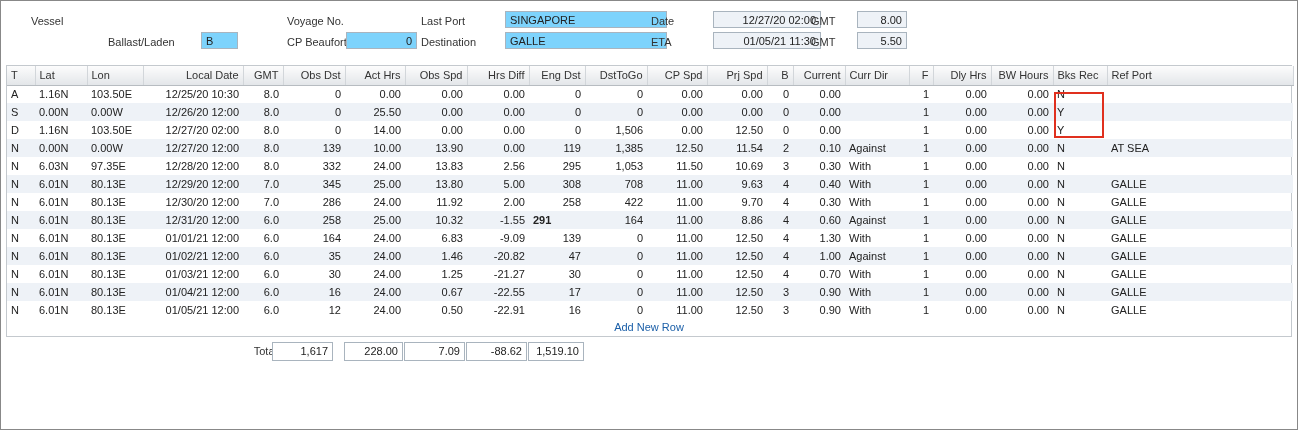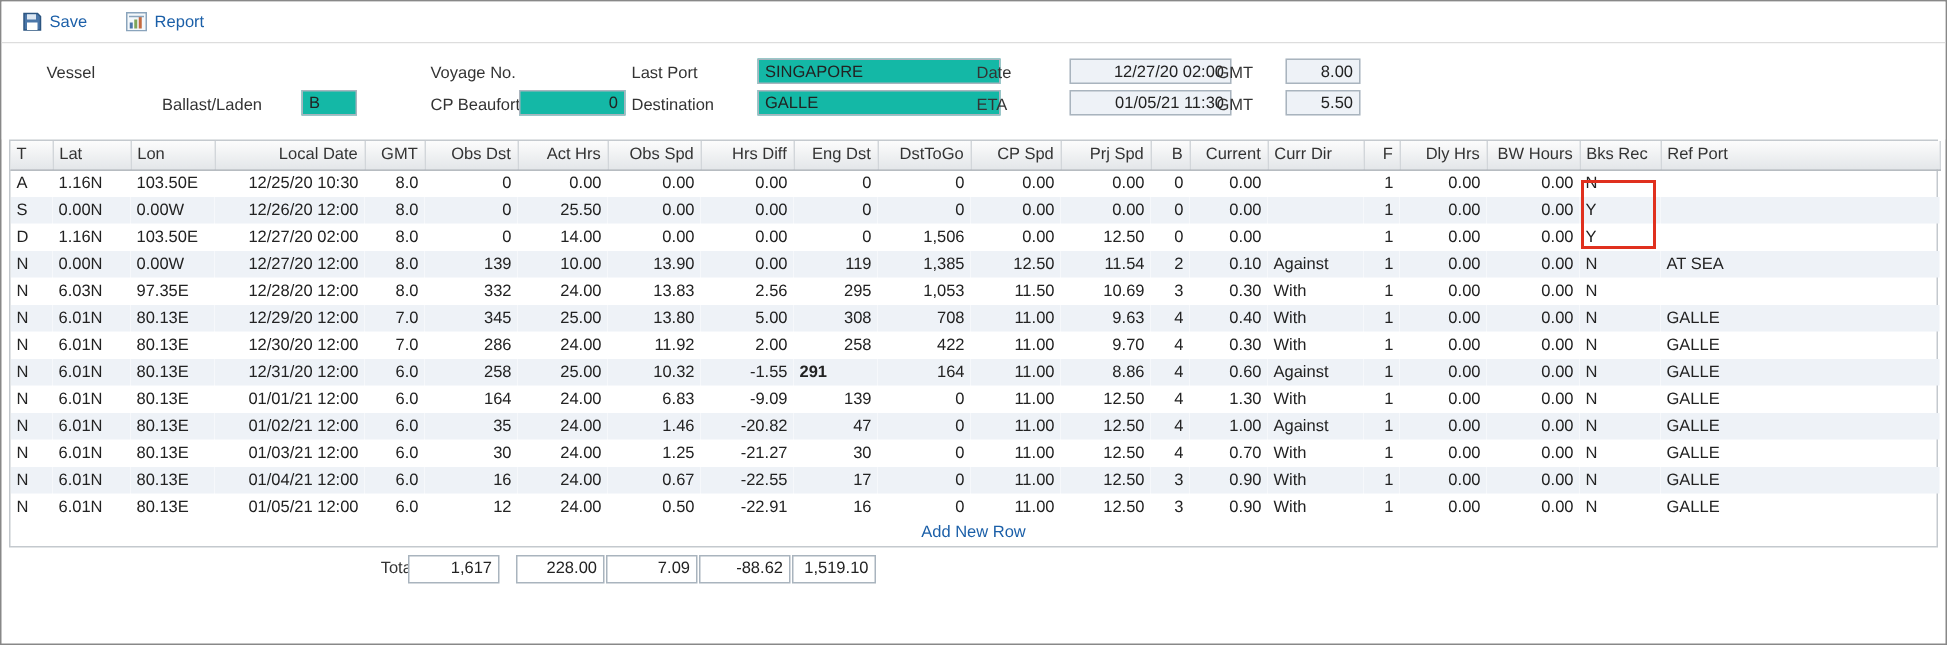--- a/index.html
+++ b/index.html
@@ -15,21 +15,21 @@
 
   
   .toolbar { height: 28px; display: flex; align-items: center; gap: 26px; padding-left: 14px; border-bottom: 1px solid #ddd; background: #fff; }
   .tool-btn { display: inline-flex; align-items: center; gap: 5px; color: #1b5fa8; cursor: pointer; }
   .tool-btn svg { display: block; }
 
   
   .form-area { position: relative; height: 64px; background: #fff; }
   .flabel { position: absolute; color: #333; line-height: 16px; white-space: nowrap; }
   .r { }
-  .finput { position: absolute; height: 17px; border: 1px solid #a9b4be; background: #14b8a6; font-family: inherit; font-size: 11px; padding: 0 4px; color: #222; }
+  .finput { position: absolute; height: 17px; border: 1px solid #a9b4be; background: #7dd3fc; font-family: inherit; font-size: 11px; padding: 0 4px; color: #222; }
   .finput.ro { background: #eef2f7; }
   .finput.num { text-align: right; }
 
   
   .table-wrap { position: relative; margin: 0 5px; border: 1px solid #c4c9ce; background: #fff; }
   table.grid { border-collapse: collapse; table-layout: fixed; width: 1286px; }
   table.grid th { height: 19px; font-weight: normal; color: #333; background: linear-gradient(#fcfcfc, #e3e6e9); border-right: 1px solid #d2d6da; border-bottom: 1px solid #b7bcc1; padding: 0 4px; white-space: nowrap; overflow: hidden; font-size: 11px; }
   table.grid td { height: 18px; padding: 0 4px; white-space: nowrap; overflow: hidden; font-size: 11px; color: #222; }
   table.grid tr.alt { background: #eef2f7; }
   .add-row { text-align: center; color: #1b5fa8; padding: 2px 0 3px 0; cursor: pointer; }
@@ -45,44 +45,20 @@
   .tb2 { left: 403px; width: 61px; }
   .tb3 { left: 465px; width: 61px; }
   .tb4 { left: 527px; width: 56px; }
 </style>
 </head>
 <body>
 
 <div class="window">
 
 
-  <div class="toolbar">
-    <span class="tool-btn">
-      <span>
-        <svg width="13" height="13" viewBox="0 0 13 13">
-            <path d="M1 1 h9 l2 2 v9 h-11 z" fill="#4a76a8" stroke="#2c5580" stroke-width="1"></path>
-            <rect x="3" y="1.5" width="6" height="3.5" fill="#dce7f2"></rect>
-            <rect x="3" y="7" width="7" height="5" fill="#fff"></rect>
-          </svg>
-      </span>
-      <span>Save</span>
-    </span>
-    <span class="tool-btn">
-      <span>
-        <svg width="14" height="13" viewBox="0 0 14 13">
-            <rect x="0.5" y="0.5" width="13" height="12" fill="#f4f8fb" stroke="#8aa4bc"></rect>
-            <rect x="2.5" y="7" width="2" height="4" fill="#4a76a8"></rect>
-            <rect x="5.5" y="5" width="2" height="6" fill="#7ea55a"></rect>
-            <rect x="8.5" y="3" width="2" height="8" fill="#c46a3f"></rect>
-            <path d="M2 3 h10" stroke="#8aa4bc"></path>
-          </svg>
-      </span>
-      <span>Report</span>
-    </span>
-  </div>
 
   <div class="form-area">
     <span class="flabel" style="left:30px;top:12px">Vessel</span>
     <span class="flabel" style="left:286px;top:12px">Voyage No.</span>
     <span class="flabel r" style="left:420px;width:78px;top:12px">Last Port</span>
     <input class="finput" style="left: 504px; top: 10px; width: 162px;" value="SINGAPORE">
     <span class="flabel r" style="left:650px;width:56px;top:12px">Date</span>
     <input class="finput ro num" style="left: 712px; top: 10px; width: 108px;" value="12/27/20 02:00">
     <span class="flabel r" style="left:810px;width:40px;top:12px">GMT</span>
     <input class="finput ro num" style="left: 856px; top: 10px; width: 50px;" value="8.00">

